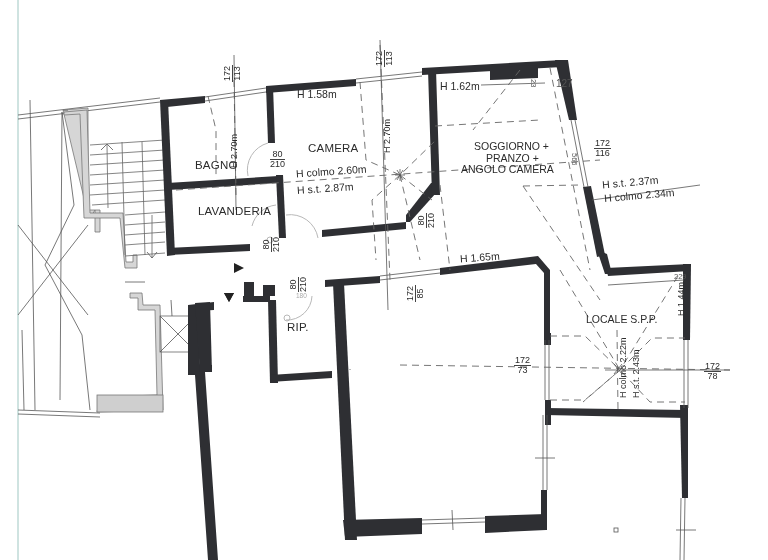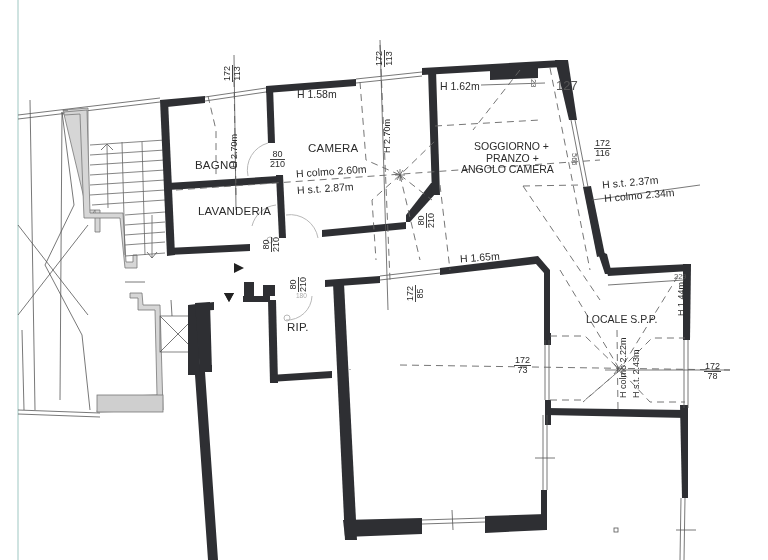--- a/index.html
+++ b/index.html
@@ -263,17 +263,17 @@
 </div>
 <div class="frac tiny rot rot-90" style="left:417px;top:228px;">
   <span class="num">80</span>
     <span class="den">210</span>
 </div>
 <div class="frac tiny rot rot-90" style="left:289px;top:292px;">
   <span class="num">80</span>
     <span class="den">210</span>
 </div>
 
-<div class="lbl tiny" style="left:508px;top:79px;font-size:13px;padding-left:48px;">127</div>
+<div class="lbl tiny" style="left:508px;top:79px;font-size:10px;padding-left:48px;">127</div>
 <div class="lbl tiny rot" style="left:537px;top:79px;transform:rotate(90deg);font-size:7.5px;">23</div>
 <div class="lbl tiny rot" style="left:578px;top:153px;transform:rotate(90deg);font-size:7.5px;">566</div>
 <div class="lbl tiny" style="left:642px;top:273px;font-size:7.5px;margin-left:32px;">229</div>
 <div class="lbl tiny" style="left:296px;top:293px;color:#aaa;">180</div>
 
 </body></html>

